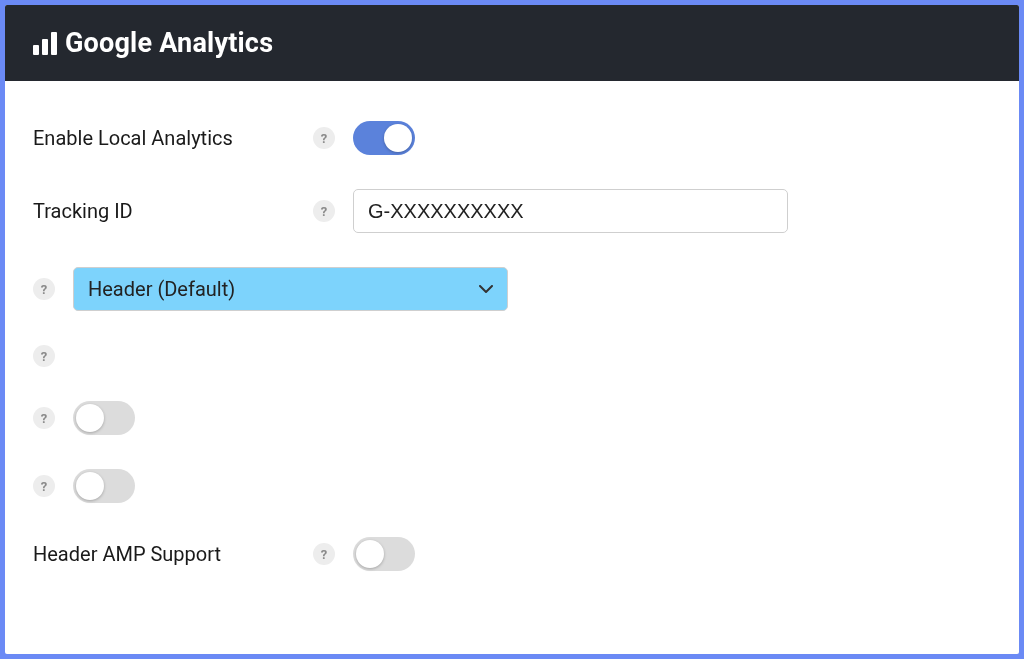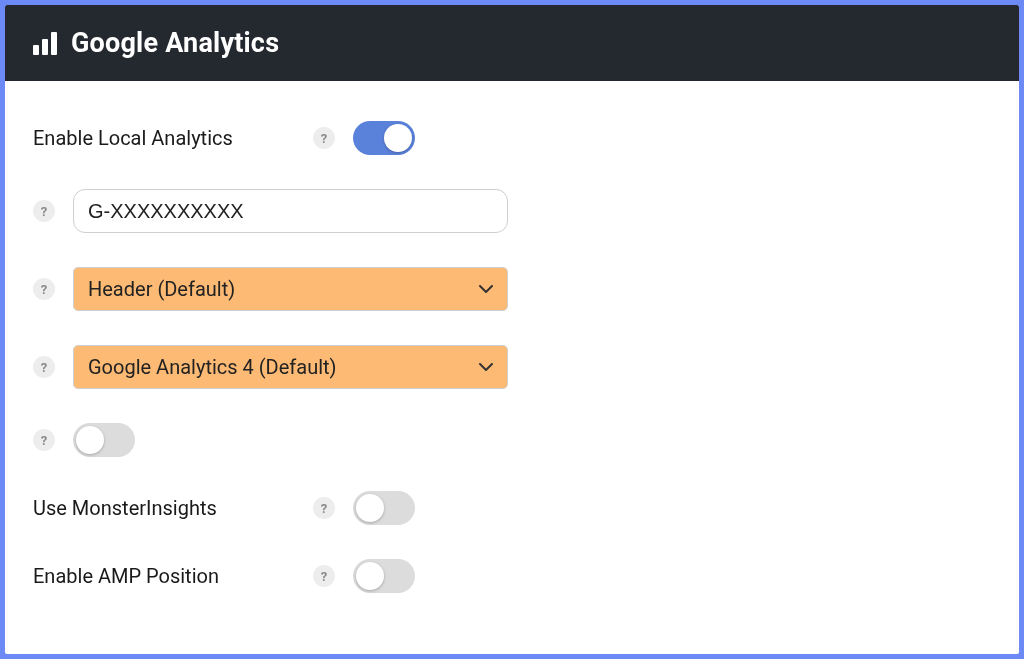--- a/index.html
+++ b/index.html
@@ -24,21 +24,21 @@
     .panel {
       width: 100%;
       height: 100%;
     }
     .panel-header {
       background: #24282f;
       color: #fff;
       display: flex;
       align-items: center;
       padding: 22px 28px;
-      gap: 14px;
+      gap: 8px;
     }
     .panel-header .title {
       font-size: 27px;
       font-weight: 700;
       letter-spacing: 0.2px;
     }
     .bars-icon {
       display: flex;
       align-items: flex-end;
       gap: 3px;
@@ -119,41 +119,41 @@
     }
     .toggle.off .knob {
       left: 3px;
     }
 
     
     .text-input {
       width: 100%;
       height: 44px;
       border: 1px solid #cfcfcf;
-      border-radius: 12px;
+      border-radius: 5px;
       padding: 0 14px;
       font-size: 20px;
       color: #222;
       outline: none;
     }
 
     
     .select {
       width: 100%;
       height: 44px;
       border: 1px solid #cfcfcf;
       border-radius: 5px;
       padding: 0 42px 0 14px;
       font-size: 20px;
       color: #222;
       display: flex;
       align-items: center;
       position: relative;
       cursor: pointer;
-      background: #fdba74;
+      background: #7dd3fc;
     }
     .select .chevron {
       position: absolute;
       right: 14px;
       top: 50%;
       transform: translateY(-50%);
       width: 14px;
       height: 14px;
       display: flex;
       align-items: center;
@@ -185,20 +185,21 @@
         <div class="row-label">Enable Local Analytics</div>
         <div class="help">?</div>
         <div class="control-cell">
           <div class="toggle on">
             <div class="knob"></div>
           </div>
         </div>
       </div>
 
       <div class="row">
+        <div class="row-label">Tracking ID</div>
         <div class="help">?</div>
         <div class="control-cell">
           <input class="text-input" type="text" value="G-XXXXXXXXXX" style="">
         </div>
       </div>
 
       <div class="row">
         <div class="help">?</div>
         <div class="control-cell">
           <div class="select">
@@ -207,53 +208,42 @@
               <svg viewBox="0 0 14 9">
                   <path d="M1 1 L7 7 L13 1" stroke="#333" stroke-width="2" fill="none" stroke-linecap="round" stroke-linejoin="round"></path>
                 </svg>
             </span>
           </div>
         </div>
       </div>
 
       <div class="row">
         <div class="help">?</div>
-        <div class="control-cell">
-          <div class="select">
-            <span>Google Analytics 4 (Default)</span>
-            <span class="chevron">
-              <svg viewBox="0 0 14 9">
-                  <path d="M1 1 L7 7 L13 1" stroke="#333" stroke-width="2" fill="none" stroke-linecap="round" stroke-linejoin="round"></path>
-                </svg>
-            </span>
-          </div>
-        </div>
       </div>
 
       <div class="row">
         <div class="help">?</div>
         <div class="control-cell">
           <div class="toggle off">
             <div class="knob"></div>
           </div>
         </div>
       </div>
 
       <div class="row">
-        <div class="row-label">Use MonsterInsights</div>
         <div class="help">?</div>
         <div class="control-cell">
           <div class="toggle off">
             <div class="knob"></div>
           </div>
         </div>
       </div>
 
       <div class="row">
-        <div class="row-label">Enable AMP Position</div>
+        <div class="row-label">Header AMP Support</div>
         <div class="help">?</div>
         <div class="control-cell">
           <div class="toggle off">
             <div class="knob"></div>
           </div>
         </div>
       </div>
 
     </div>
   </div>

